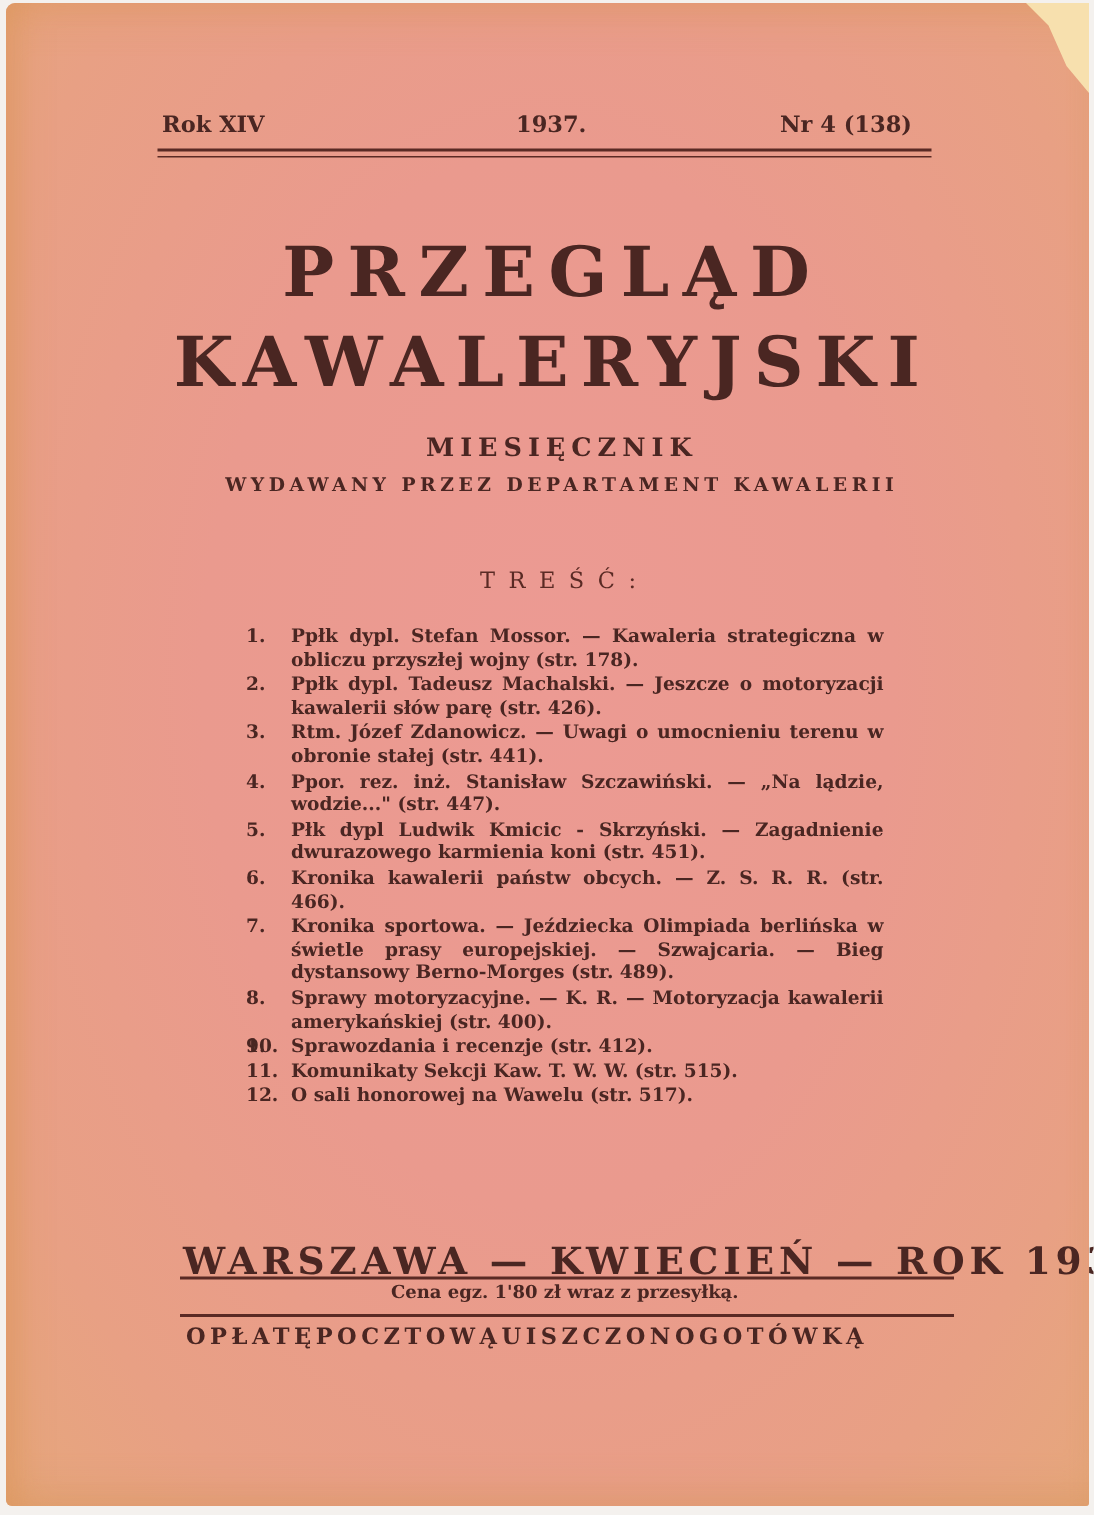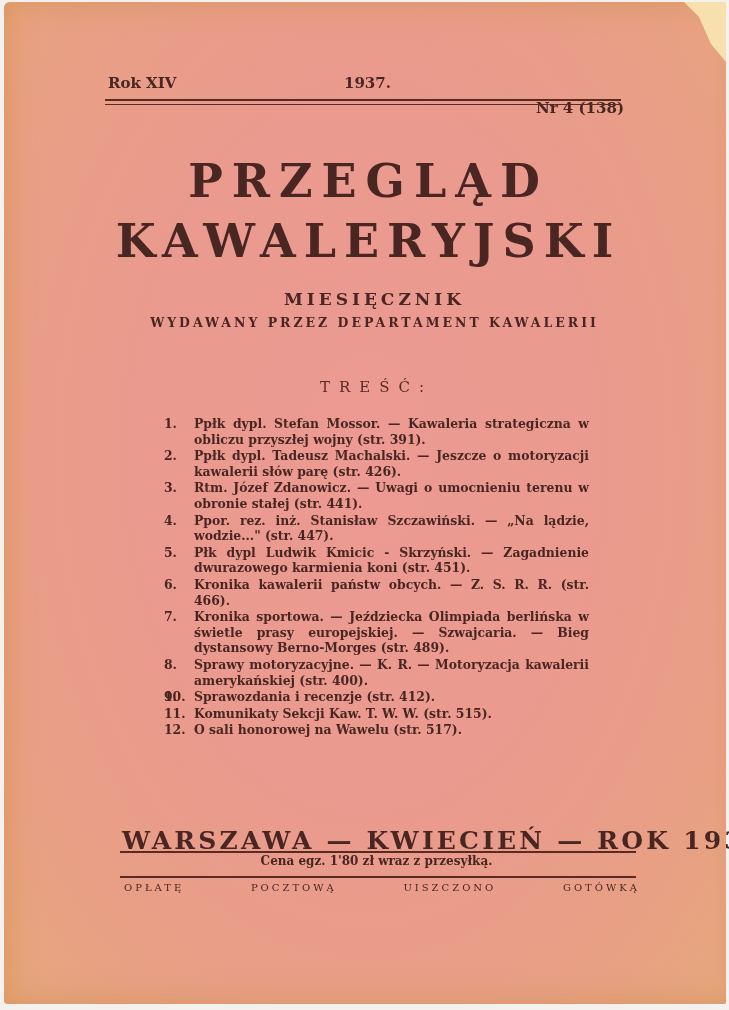--- a/index.html
+++ b/index.html
@@ -22,21 +22,21 @@
   }
   .ink { color: #4a2622; }
 
   .header-row {
     position: absolute; left: 104px; top: 72px; width: 516px; height: 26px;
     font-family: "DejaVu Serif", serif; font-weight: bold; font-size: 15px;
   }
   .header-row span { position: absolute; top: 0; }
   .hdr-left { left: 0; }
   .hdr-center { left: 236px; }
-  .hdr-right { right: 0; margin-top: 25px; }
+  .hdr-right { right: 16px; }
   .rule { position: absolute; background: #5a2a24; }
 
   .title {
     position: absolute; left: 0; width: 729px; text-align: center;
     font-family: "DejaVu Serif", serif; font-weight: bold;
     color: #4a2622;
   }
   .title1 { top: 152px; font-size: 46px; letter-spacing: 9px; }
   .title2 { top: 212px; font-size: 46px; letter-spacing: 8px; }
   .subtitle1 { top: 287px; font-size: 17px; letter-spacing: 4px; left: 6px; }
@@ -59,22 +59,22 @@
     position: absolute; left: 118px; top: 824px; width: 516px;
     font-family: "DejaVu Serif", serif; font-weight: bold; font-size: 25px; letter-spacing: 3.2px;
     color: #4a2622; white-space: nowrap;
   }
   .footer-price {
     position: absolute; left: 0; width: 729px; top: 852px; text-align: center;
     font-family: "DejaVu Serif", serif; font-weight: bold; font-size: 12px; color: #4a2622; padding-left: 16px; box-sizing: border-box;
   }
   .footer-postal {
     position: absolute; left: 120px; top: 880px; width: 516px;
-    font-family: "DejaVu Serif", serif; font-weight: normal; font-size: 10px; letter-spacing: 3px;
-    color: #4a2622; display: flex; justify-content: space-between;
+    font-family: "DejaVu Serif", serif; font-weight: bold; font-size: 15px; letter-spacing: 3px;
+    color: #4a2622; display: flex; justify-content: flex-start;
   }
 </style>
 </head>
 <body>
 
 <div class="page">
   <div class="corner-tear"></div>
 
   <div class="header-row ink">
     <span class="hdr-left">Rok XIV</span>
@@ -85,21 +85,21 @@
   <div class="rule" style="left:101px; top:102px; width:516px; height:1px;"></div>
 
   <div class="title title1">PRZEGLĄD</div>
   <div class="title title2">KAWALERYJSKI</div>
   <div class="title subtitle1">MIESIĘCZNIK</div>
   <div class="title subtitle2">WYDAWANY PRZEZ DEPARTAMENT KAWALERII</div>
 
   <div class="toc-heading">TREŚĆ:</div>
 
   <ol class="toc">
-    <li><span class="num">1.</span><span class="txt">Ppłk dypl. Stefan Mossor. — Kawaleria strategiczna w obliczu przyszłej wojny (str. 391).</span></li>
+    <li><span class="num">1.</span><span class="txt">Ppłk dypl. Stefan Mossor. — Kawaleria strategiczna w obliczu przyszłej wojny (str. 178).</span></li>
     <li><span class="num">2.</span><span class="txt">Ppłk dypl. Tadeusz Machalski. — Jeszcze o motoryzacji kawalerii słów parę (str. 426).</span></li>
     <li><span class="num">3.</span><span class="txt">Rtm. Józef Zdanowicz. — Uwagi o umocnieniu terenu w obronie stałej (str. 441).</span></li>
     <li><span class="num">4.</span><span class="txt">Ppor. rez. inż. Stanisław Szczawiński. — „Na lądzie, wodzie..." (str. 447).</span></li>
     <li><span class="num">5.</span><span class="txt">Płk dypl Ludwik Kmicic - Skrzyński. — Zagadnienie dwurazowego karmienia koni (str. 451).</span></li>
     <li><span class="num">6.</span><span class="txt">Kronika kawalerii państw obcych. — Z. S. R. R. (str. 466).</span></li>
     <li><span class="num">7.</span><span class="txt">Kronika sportowa. — Jeździecka Olimpiada berlińska w świetle prasy europejskiej. — Szwajcaria. — Bieg dystansowy Berno-Morges (str. 489).</span></li>
     <li><span class="num">8.</span><span class="txt">Sprawy motoryzacyjne. — K. R. — Motoryzacja kawalerii amerykańskiej (str. 400).</span></li>
     <li><span class="num">9.</span></li>
     <li><span class="num">10.</span><span class="txt">Sprawozdania i recenzje (str. 412).</span></li>
     <li><span class="num">11.</span><span class="txt">Komunikaty Sekcji Kaw. T. W. W. (str. 515).</span></li>

